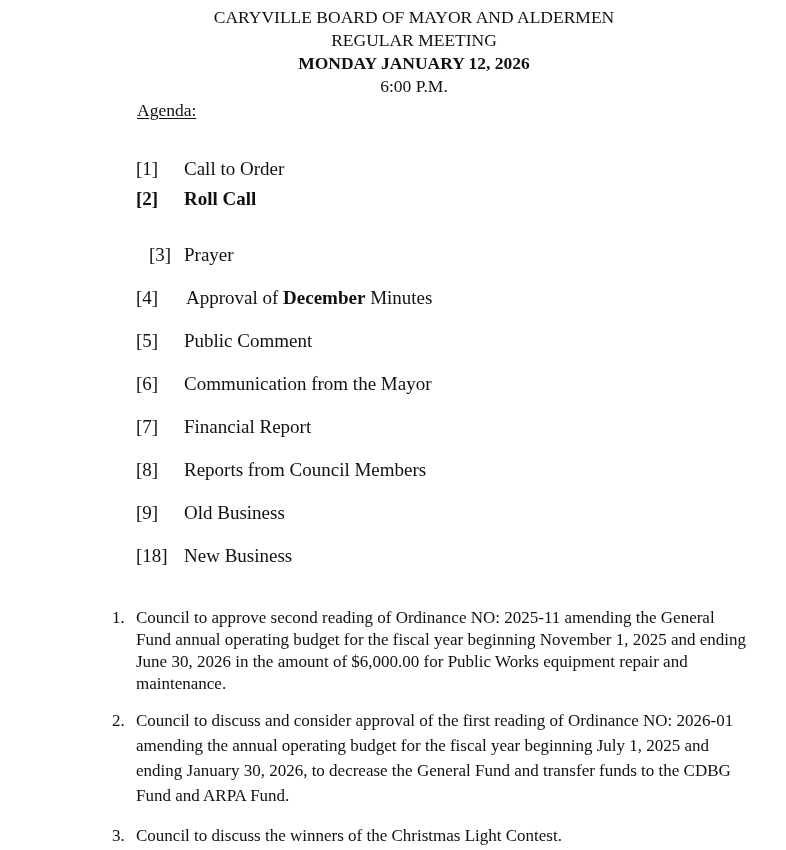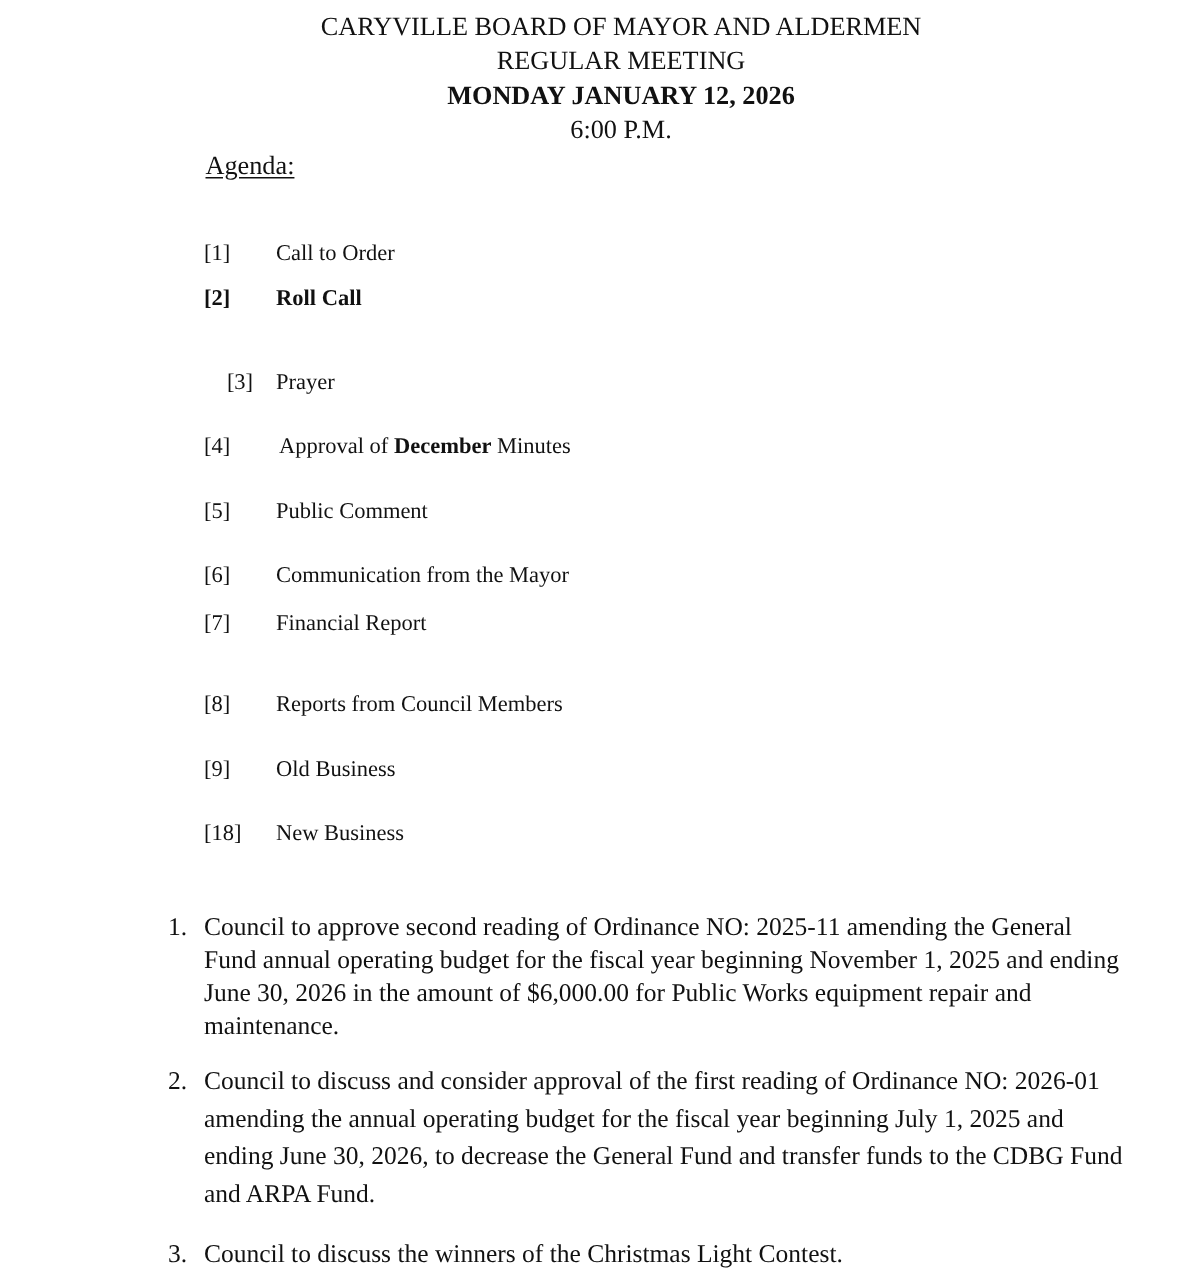--- a/index.html
+++ b/index.html
@@ -29,21 +29,21 @@
       position: absolute;
       left: 137px;
       top: 100px;
       font-size: 17.5px;
       text-decoration: underline;
       text-underline-offset: 2px;
     }
     .agenda-item {
       position: absolute;
       left: 136px;
-      font-size: 15px;
+      font-size: 19px;
       line-height: 22px;
       white-space: nowrap;
     }
     .agenda-item .num {
       display: inline-block;
       width: 48px;
     }
     .agenda-item .bold { font-weight: bold; }
     .nb-item {
       position: absolute;
@@ -86,37 +86,37 @@
 </div>
 <div class="agenda-item" style="top:287px;">
   <span class="num" style="width:50px;">[4]</span><span><span>Approval of </span><span class="bold">December</span><span> Minutes</span></span>
 </div>
 <div class="agenda-item" style="top:330px;">
   <span class="num">[5]</span><span>Public Comment</span>
 </div>
 <div class="agenda-item" style="top:373px;">
   <span class="num">[6]</span><span>Communication from the Mayor</span>
 </div>
-<div class="agenda-item" style="top:405px;">
+<div class="agenda-item" style="top:416px;">
   <span class="num">[7]</span><span>Financial Report</span>
 </div>
 <div class="agenda-item" style="top:459px;">
   <span class="num">[8]</span><span>Reports from Council Members</span>
 </div>
 <div class="agenda-item" style="top:502px;">
   <span class="num">[9]</span><span>Old Business</span>
 </div>
 <div class="agenda-item" style="top:545px;">
   <span class="num">[18]</span><span>New Business</span>
 </div>
 
 <div class="nb-item" style="top:607px;">
   <span class="num">1.</span>
   <span class="text">Council to approve second reading of Ordinance NO: 2025-11 amending the General Fund annual operating budget for the fiscal year beginning November 1, 2025 and ending June 30, 2026 in the amount of $6,000.00 for Public Works equipment repair and maintenance.</span>
 </div>
 <div class="nb-item spaced" style="top:708px;">
   <span class="num">2.</span>
-  <span class="text">Council to discuss and consider approval of the first reading of Ordinance NO: 2026-01 amending the annual operating budget for the fiscal year beginning July 1, 2025 and ending June 30, 2026, to decrease the General Fund and transfer funds to the CDBG Fund and ARPA Fund.</span>
+  <span class="text">Council to discuss and consider approval of the first reading of Ordinance NO: 2026-01 amending the annual operating budget for the fiscal year beginning July 1, 2025 and ending January 30, 2026, to decrease the General Fund and transfer funds to the CDBG Fund and ARPA Fund.</span>
 </div>
 <div class="nb-item" style="top:825px;">
   <span class="num">3.</span>
   <span class="text">Council to discuss the winners of the Christmas Light Contest.</span>
 </div>
 
 </body></html>

